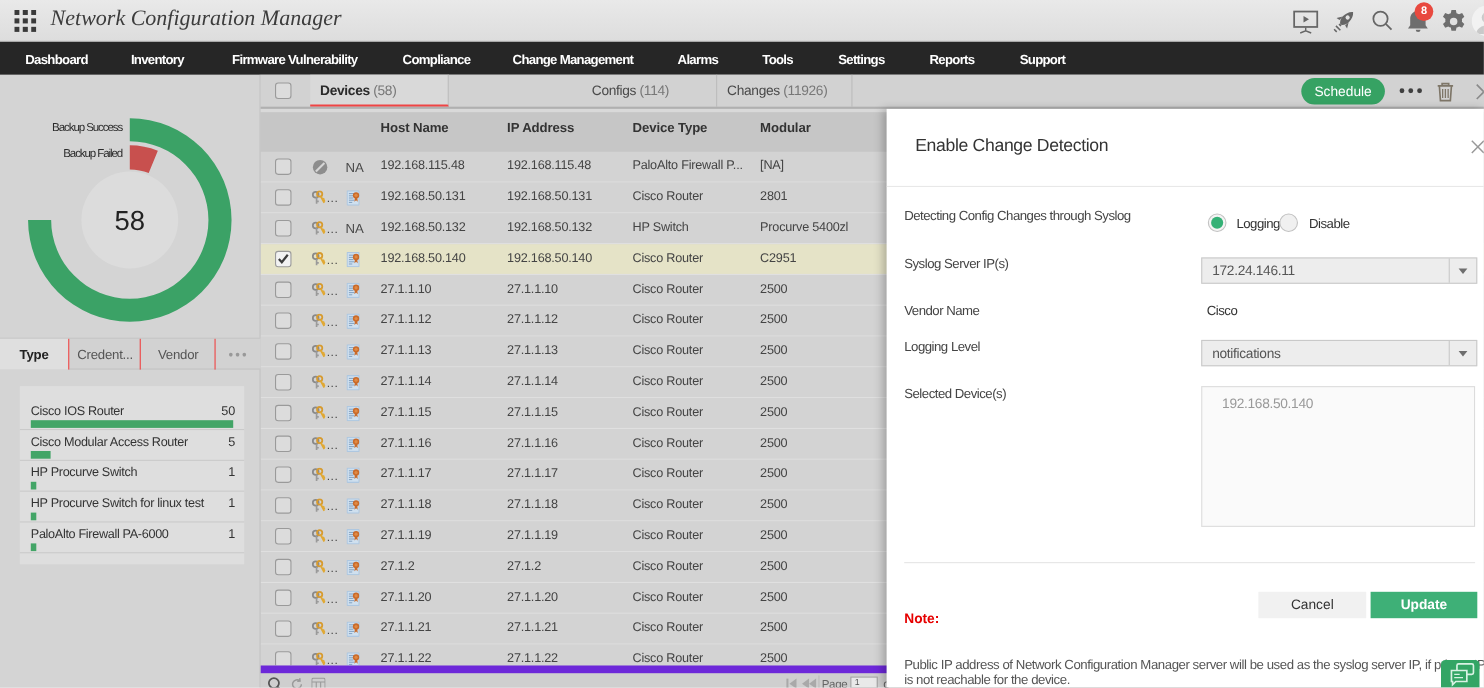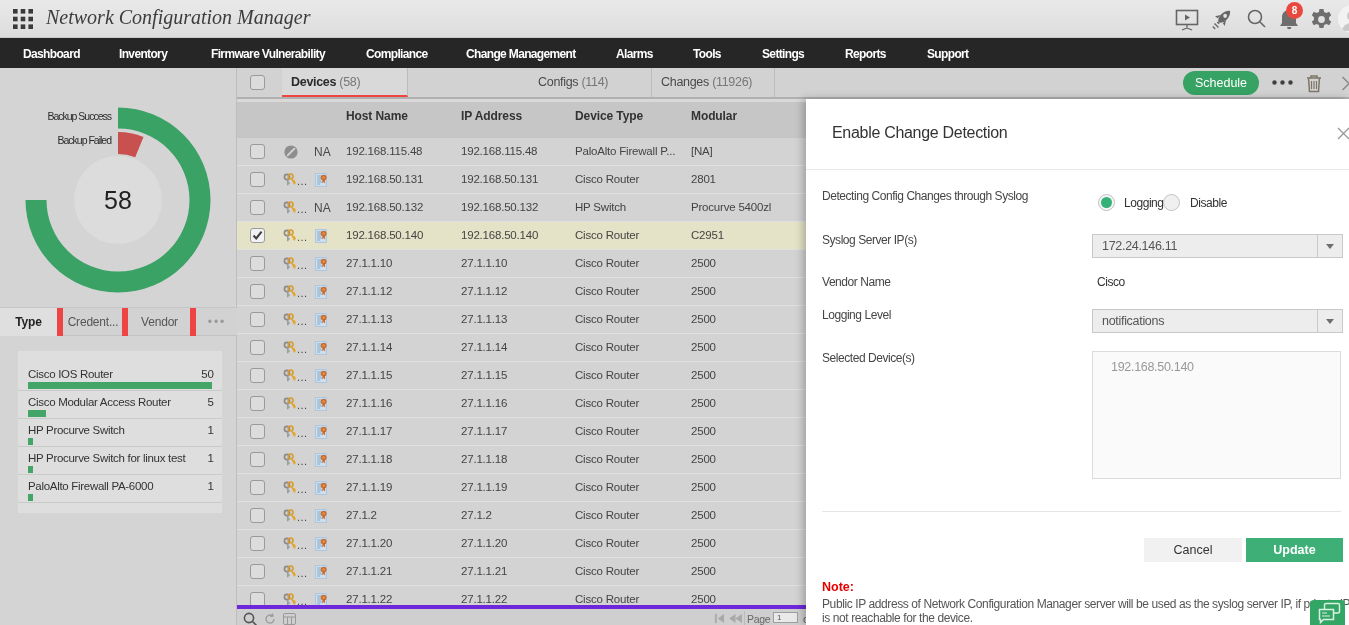--- a/index.html
+++ b/index.html
@@ -11,21 +11,21 @@
 .tic { position:absolute; top:8px; color:#666; }
 #badge { position:absolute; left:1286px; top:2px; width:17px; height:17px; border-radius:50%;
   background:#e8493f; color:#fff; font-size:10px; font-weight:bold; text-align:center; line-height:17px; }
 #avatar { position:absolute; left:1338px; top:5px; width:28px; height:28px; border-radius:50%; background:#f2f2f2; overflow:hidden; }
 #navbar { position:absolute; left:0; top:38px; width:1349px; height:30px; background:#262626; }
 .nv { position:absolute; top:9px; color:#fff; font-size:12px; font-weight:bold; letter-spacing:-0.65px; }
 #sidebar { position:absolute; left:0; top:68px; width:237px; height:557px; background:#d4d4d4;
   border-right:1px solid #bdbdbd; }
 .leg { position:absolute; font-size:10.5px; color:#2b2b2b; text-align:right; width:100px; letter-spacing:-1px; }
 #stabs { position:absolute; left:0; top:239px; width:237px; height:29px; background:#d2d2d2; border-top:1px solid #c6c6c6; border-bottom:1px solid #c2c2c2; }
-.stab { position:absolute; top:0; height:28px; line-height:28px; font-size:12px; color:#555; text-align:center; border-right:6px solid #ef4444; letter-spacing:-0.2px; }
+.stab { position:absolute; top:0; height:28px; line-height:28px; font-size:12px; color:#555; text-align:center; border-right:1px solid #ef4444; letter-spacing:-0.2px; }
 #scard { position:absolute; left:18px; top:283px; width:204px; height:162px; background:#dedede; }
 .sitem { position:absolute; left:0; width:204px; height:28px; border-bottom:1px solid #cacaca; }
 .sname { position:absolute; left:10px; top:5px; font-size:11.5px; color:#333; letter-spacing:-0.3px; }
 .scnt { position:absolute; right:8px; top:5px; font-size:11.5px; color:#333; }
 .sbar { position:absolute; left:10px; top:19px; height:7px; background:#43a567; }
 #main { position:absolute; left:237px; top:68px; width:1112px; height:557px; background:#d3d3d3; }
 #toolbar { position:absolute; left:0; top:0; width:1112px; height:29px; background:#d2d2d2; }
 .tab { position:absolute; top:0; height:29px; line-height:28px; font-size:12.5px; color:#4a4a4a; text-align:left; padding-left:9px; border-right:1px solid #bcbcbc; letter-spacing:-0.3px; }
 .cb { position:absolute; top:6px; width:15px; height:15px; background:#dcdcdc; border:1px solid #9a9a9a; border-radius:3px; }
 .cb.checked { background:#f2f2f2; }
@@ -34,34 +34,34 @@
   color:#fff; font-size:12.5px; text-align:center; line-height:24px; }
 #hdr { position:absolute; left:0; top:34px; width:1112px; height:36px; background:#c6c6c6; }
 #hdrgap { position:absolute; left:0; top:29px; width:1112px; height:2px; background:#b0b0b0; }
 #hdrgap2 { position:absolute; left:0; top:31px; width:1112px; height:3px; background:#d9d9d9; }
 .hc { position:absolute; top:7px; font-size:12px; font-weight:bold; color:#333; letter-spacing:-0.1px; }
 .trow { position:absolute; left:0; width:1112px; height:28px; border-bottom:1px solid #e0e0e0; }
 .ct { position:absolute; top:7px; font-size:11.5px; color:#444; letter-spacing:-0.2px; }
 .ric { position:absolute; }
 .dots3 { position:absolute; left:60px; top:9px; font-size:11px; color:#444; letter-spacing:0.5px; }
 .natx { position:absolute; left:77px; top:7px; font-size:12px; color:#4a4a4a; }
-#botbar { position:absolute; left:0; top:537px; width:570px; height:20px; background:#cfcfcf; border-top:4px solid #6d28d9; }
+#botbar { position:absolute; left:0; top:537px; width:570px; height:20px; background:#cfcfcf; border-top:7px solid #6d28d9; }
 #panel { position:absolute; left:806px; top:99px; width:543px; height:526px; background:#ffffff;
   box-shadow:-3px 0 8px rgba(0,0,0,0.25); overflow:hidden; }
 .plabel { position:absolute; left:16px; font-size:12px; color:#454545; letter-spacing:-0.45px; }
 .dd { position:absolute; left:286px; width:251px; height:24px; background:#ededed; border:1px solid #c9c9c9; }
 .dd .val { position:absolute; left:9px; top:4px; font-size:12.5px; color:#555; letter-spacing:-0.3px; }
 .dd .car { position:absolute; right:0; top:0; width:25px; height:22px; border-left:1px solid #c9c9c9; }
 .dd .car:after { content:""; position:absolute; left:8px; top:9px; border:4px solid transparent; border-top:5px solid #6e6e6e; }
 #ta { position:absolute; left:286px; top:252px; width:249px; height:128px; background:#fafafa; border:1px solid #dcdcdc; }
 #ta span { position:absolute; left:18px; top:8px; font-size:12.5px; color:#999; letter-spacing:-0.3px; }
 .btn { position:absolute; top:439px; height:24px; font-size:12.5px; text-align:center; line-height:24px; }
 #cancel { left:338px; width:98px; background:#f1f1f1; color:#333; }
 #update { left:440px; width:97px; background:#3eb077; color:#fff; font-weight:bold; }
-#note { position:absolute; left:16px; top:481px; font-size:12.5px; font-weight:bold; color:#e60000; }
+#note { position:absolute; left:16px; top:456px; font-size:12.5px; font-weight:bold; color:#e60000; }
 #notetx { position:absolute; left:16px; top:498px; font-size:12px; color:#555; line-height:14px; white-space:nowrap; letter-spacing:-0.4px; }
 #chat { position:absolute; left:1310px; top:600px; width:35px; height:25px; background:#33a565; border-radius:4px 4px 0 0; }
 </style></head>
 <body>
 <div id="root">
 
 <div id="topbar">
   <svg id="apps" width="20" height="20" viewBox="0 0 20 20">
         <g fill="#3a3a3a">
   <rect x="0" y="0" width="4.6" height="4.6"></rect>

